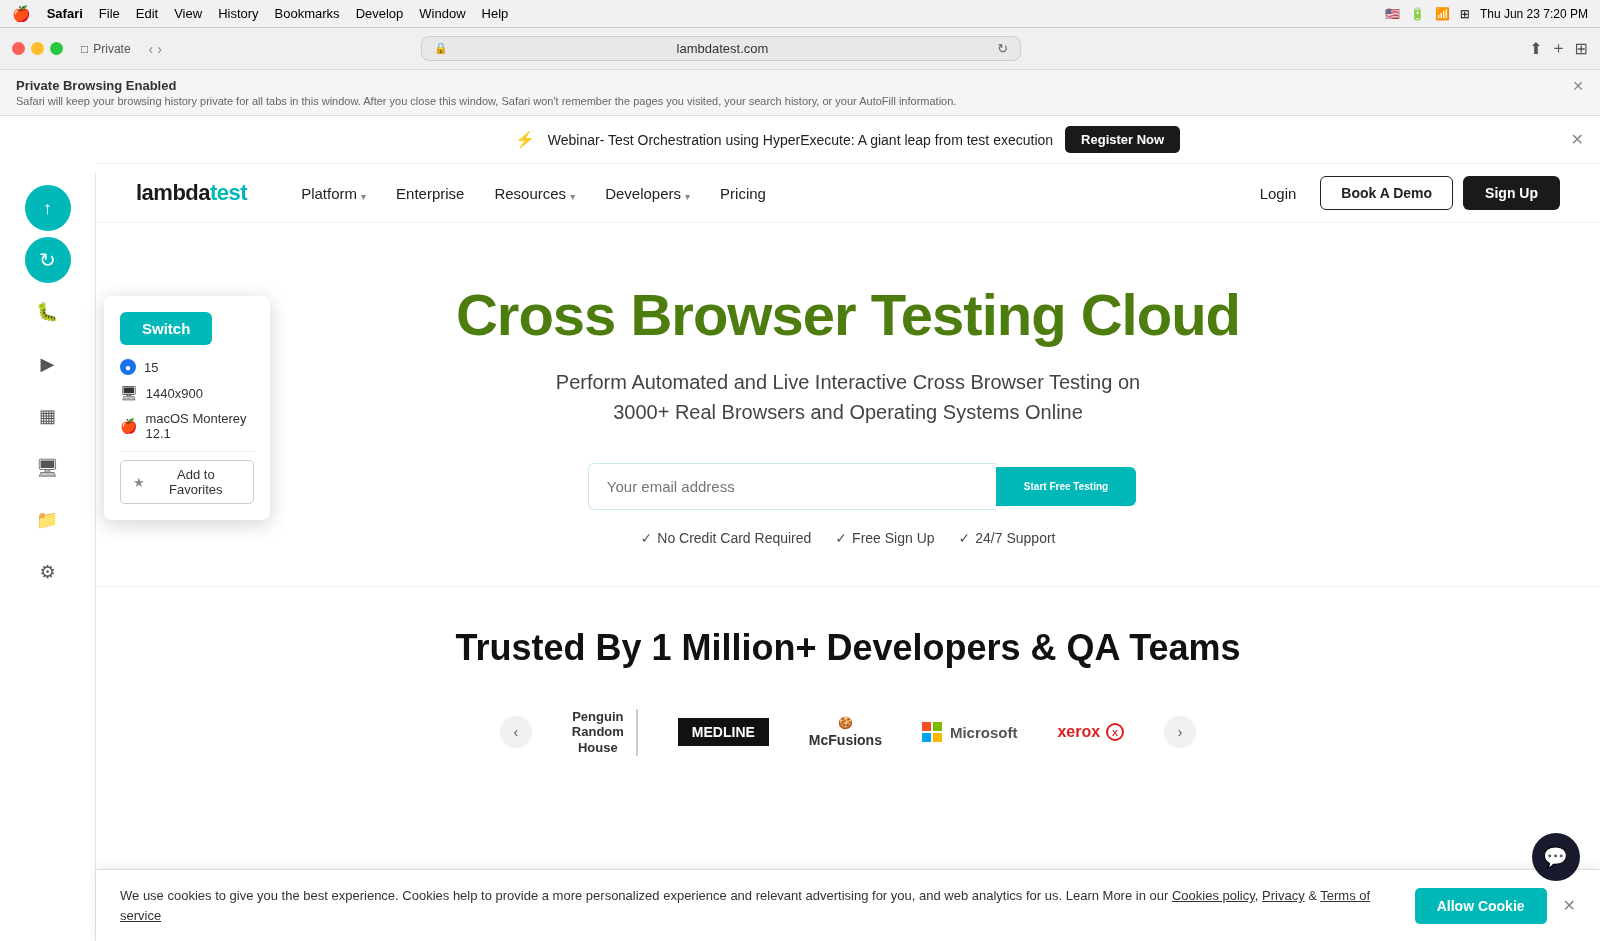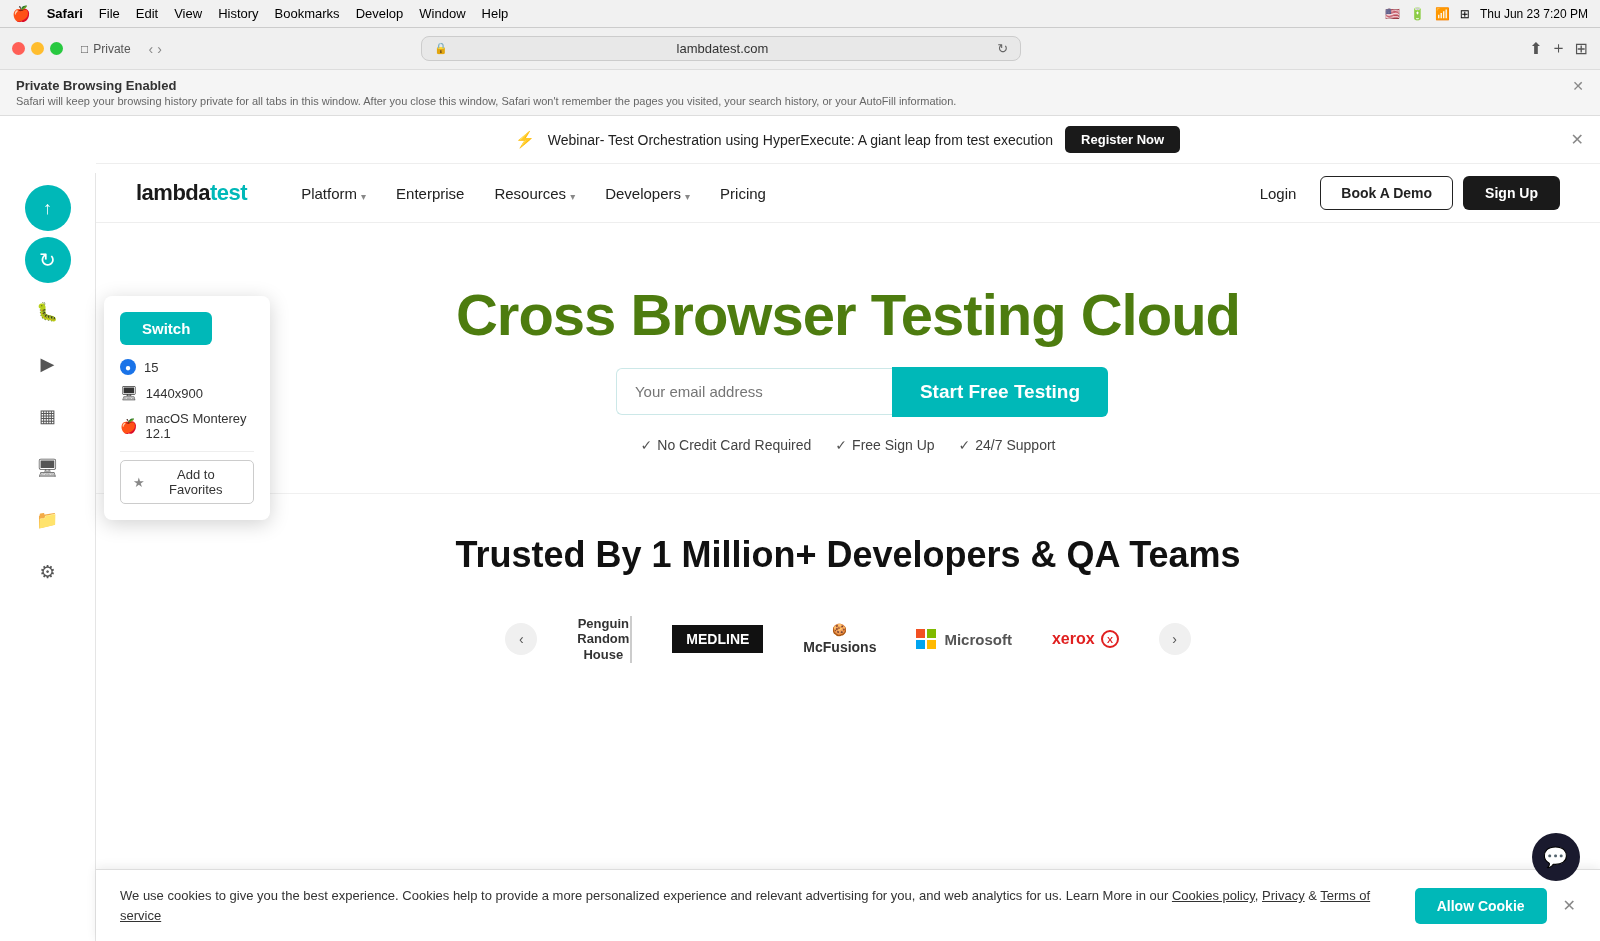--- a/index.html
+++ b/index.html
@@ -279,38 +279,38 @@
       line-height: 1.5;
     }
     .hero .email-row {
       display: flex;
       align-items: center;
       justify-content: center;
       gap: 0;
       margin-bottom: 20px;
     }
     .hero .email-input {
-      width: 276px;
+      width: 408px;
       padding: 14px 18px;
       border: 1.5px solid #cce8e8;
       border-right: none;
       border-radius: 6px 0 0 6px;
       font-size: 15px;
       color: #aaa;
       outline: none;
       background: #fff;
       margin-left: 28px;
     }
     .hero .start-btn {
       background: #00b8b8;
       color: #fff;
       border: none;
       border-radius: 0 6px 6px 0;
       padding: 14px 28px;
-      font-size: 19px;
+      font-size: 10px;
       font-weight: 700;
       cursor: pointer;
       white-space: nowrap;
     }
     .hero .checks {
       font-size: 14px;
       color: #444;
       display: flex;
       align-items: center;
       justify-content: center;
@@ -550,20 +550,24 @@
       </div>
       <div class="nav-right">
         <button class="login-btn">Login</button>
         <button class="demo-btn">Book A Demo</button>
         <button class="signup-btn">Sign Up</button>
       </div>
     </div>
 
     <div class="hero">
       <h1>Cross Browser Testing Cloud</h1>
+      <p class="subtitle">
+        <span>Perform Automated and Live Interactive Cross Browser Testing on</span><br>
+        <span>3000+ Real Browsers and Operating Systems Online</span>
+      </p>
       <div class="email-row">
         <input class="email-input" type="email" placeholder="Your email address" style="">
         <button class="start-btn">Start Free Testing</button>
       </div>
       <div class="checks">
         <span>
           <span class="check">✓</span>
           <span>No Credit Card Required</span>
         </span>
         <span>
@@ -575,21 +579,21 @@
           <span>24/7 Support</span>
         </span>
       </div>
     </div>
 
     <div class="trusted">
       <h2>Trusted By 1 Million+ Developers &amp; QA Teams</h2>
       <div class="trusted-logos">
         <div class="logo-arrow">‹</div>
         <div class="logo-item">
-          <span style="font-size:13px; border-right:2px solid #ccc; padding-right:1px; line-height:1.2;">Penguin<br>Random<br>House</span>
+          <span style="font-size:13px; border-right:2px solid #ccc; padding-right:12px; line-height:1.2;">Penguin<br>Random<br>House</span>
         </div>
         <div class="logo-item" style="background:#111;color:#fff;padding:6px 14px;font-size:14px;font-weight:800;">
           MEDLINE
         </div>
         <div class="logo-item" style="flex-direction:column;gap:2px;">
           <span style="font-size:12px;">🍪</span>
           <span style="font-size:14px;font-weight:700;">McFusions</span>
         </div>
         <div class="logo-item" style="gap:8px;">
           <svg width="20" height="20" viewBox="0 0 20 20">

